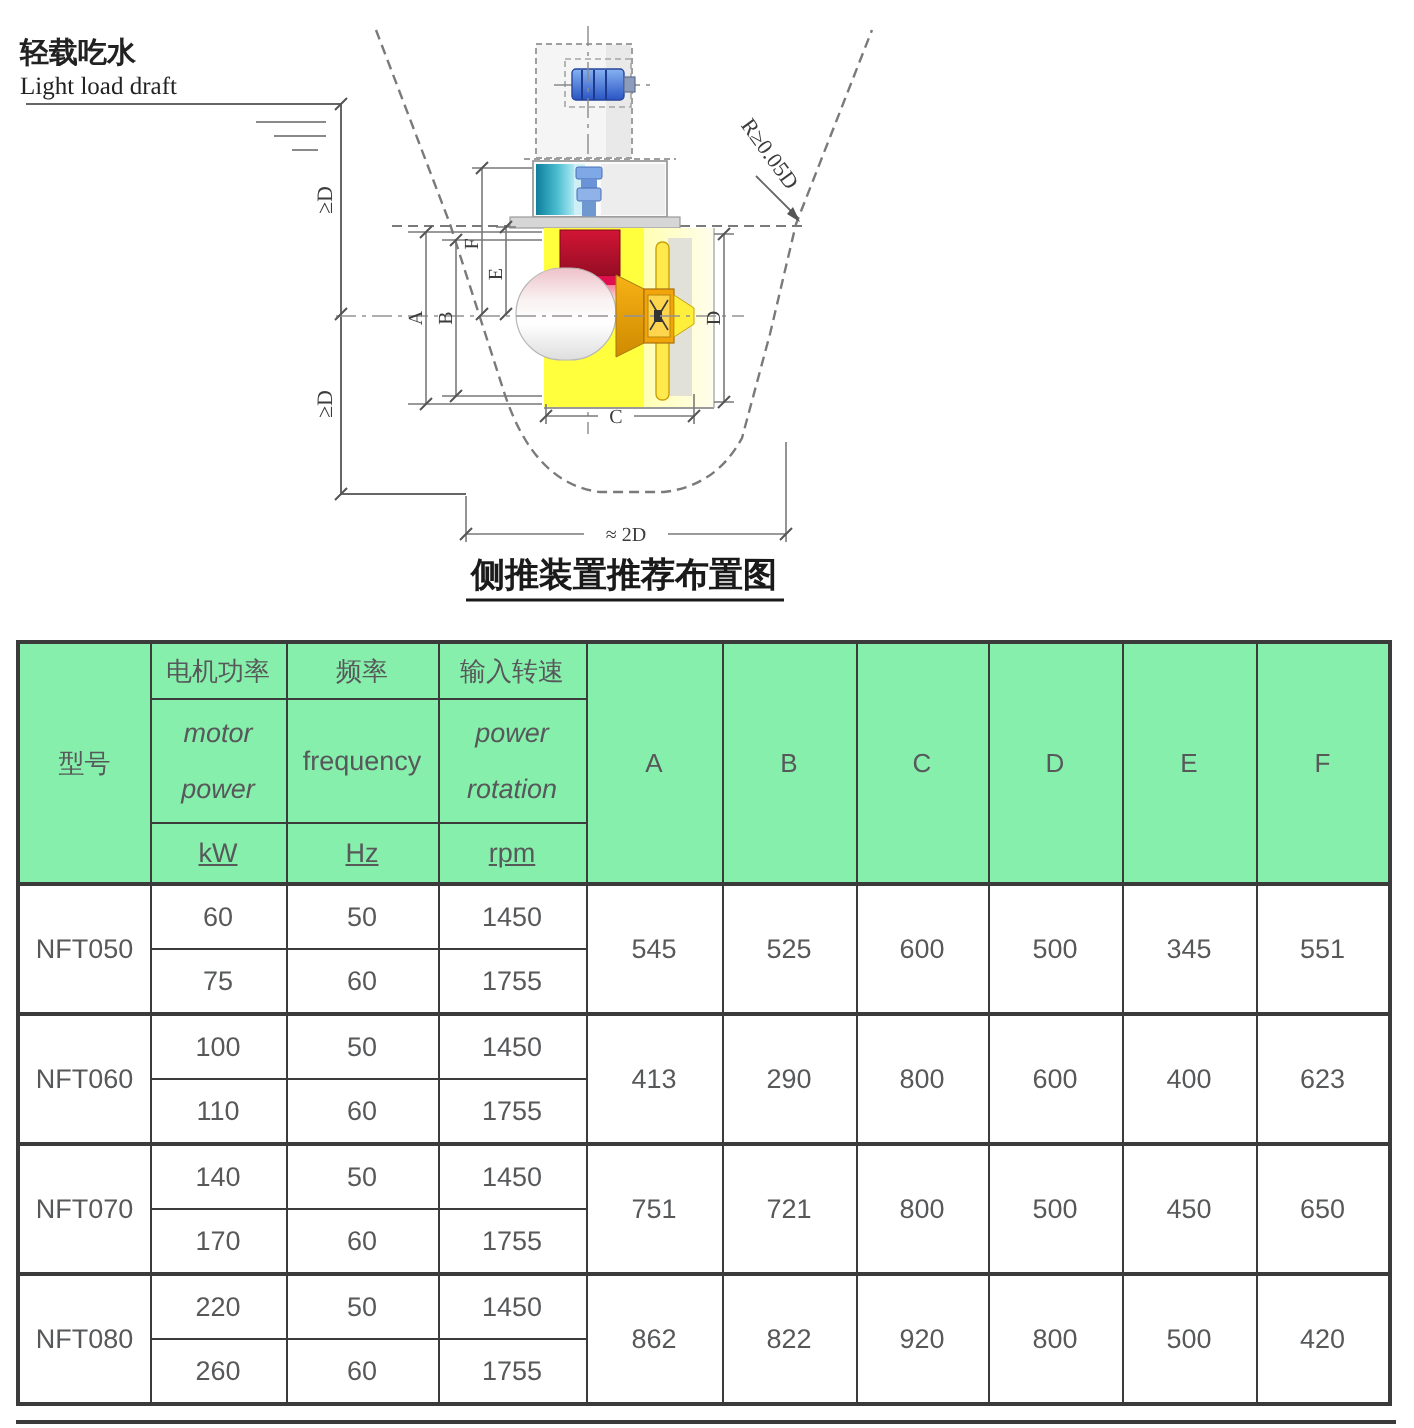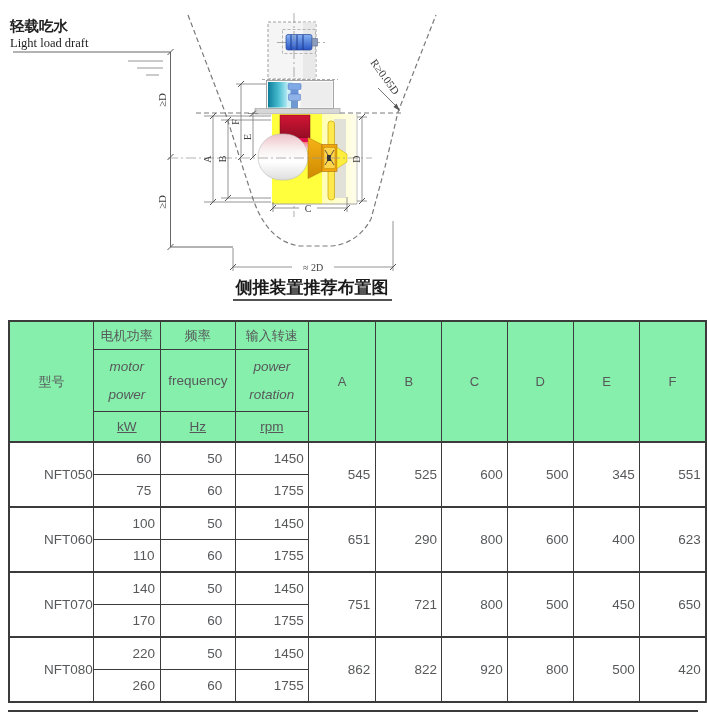--- a/index.html
+++ b/index.html
@@ -9,21 +9,21 @@
   
   table.spec{position:absolute;left:8px;top:320px;border-collapse:collapse;table-layout:fixed;
              color:#57585a;border:2px solid #3b3b3b;background:#fff;}
   table.spec td{border:1px solid #3b3b3b;text-align:center;vertical-align:middle;
                 font-size:13.5px;padding:0;overflow:hidden;}
   td.hd{background:#86efac;}
   tr.hrow1 td{height:27px;font-size:13px;}
   tr.hrow2 td{height:61px;}
   tr.hrow3 td{height:29px;border-bottom-width:2px;text-decoration:underline;}
   tr.gstart td{border-top-width:2px;}
-  tr.drow td{height:31px;padding-left:34px;}
+  tr.drow td{height:31px;}
   .tl div{line-height:28px;font-style:italic;}
   .cut-line{position:absolute;left:8px;top:710px;width:690px;height:2px;background:#3b3b3b;}
 </style>
 </head>
 <body>
 
 <div class="page">
 
   <svg class="diagram-svg" width="707" height="314" viewBox="0 0 707 314">
     <defs>
@@ -229,21 +229,21 @@
         <td>75</td>
         <td>60</td>
         <td>1755</td>
       </tr>
 
       <tr class="drow gstart">
         <td rowspan="2">NFT060</td>
         <td>100</td>
         <td>50</td>
         <td>1450</td>
-        <td rowspan="2">651</td>
+        <td rowspan="2">413</td>
         <td rowspan="2">290</td>
         <td rowspan="2">800</td>
         <td rowspan="2">600</td>
         <td rowspan="2">400</td>
         <td rowspan="2">623</td>
       </tr>
       <tr class="drow">
         <td>110</td>
         <td>60</td>
         <td>1755</td>

